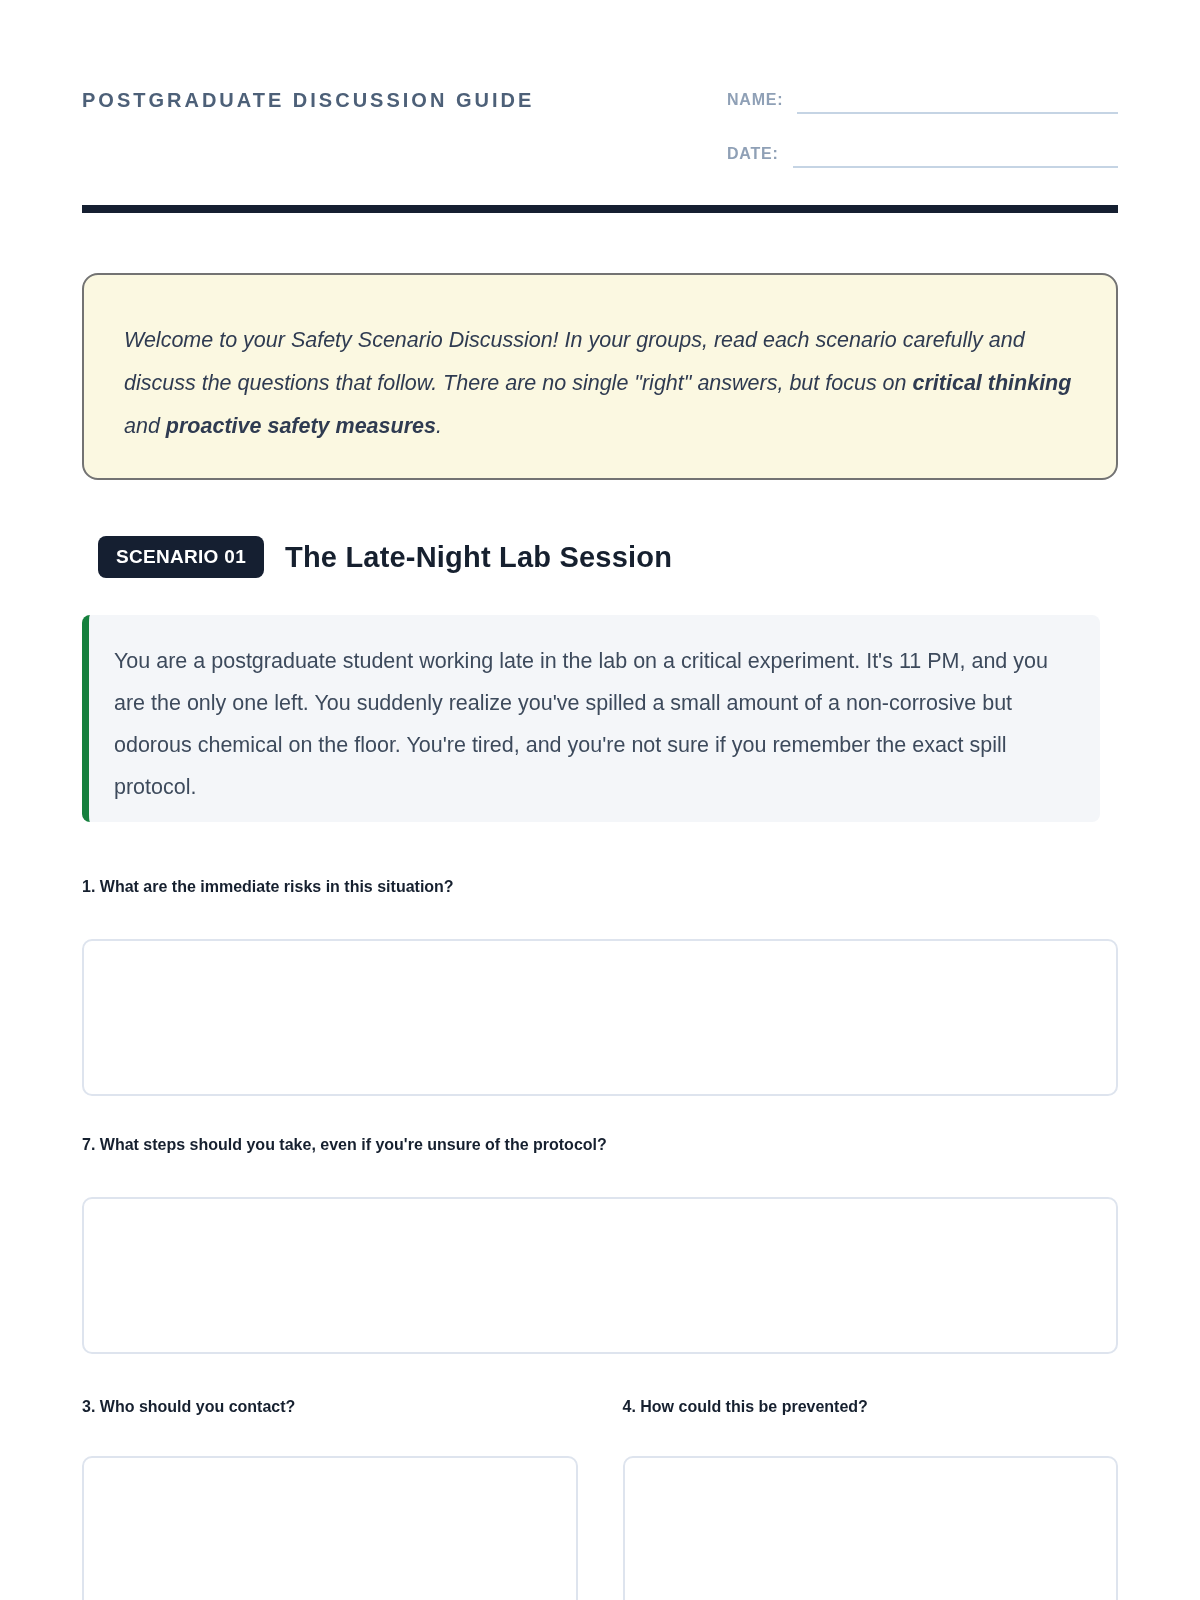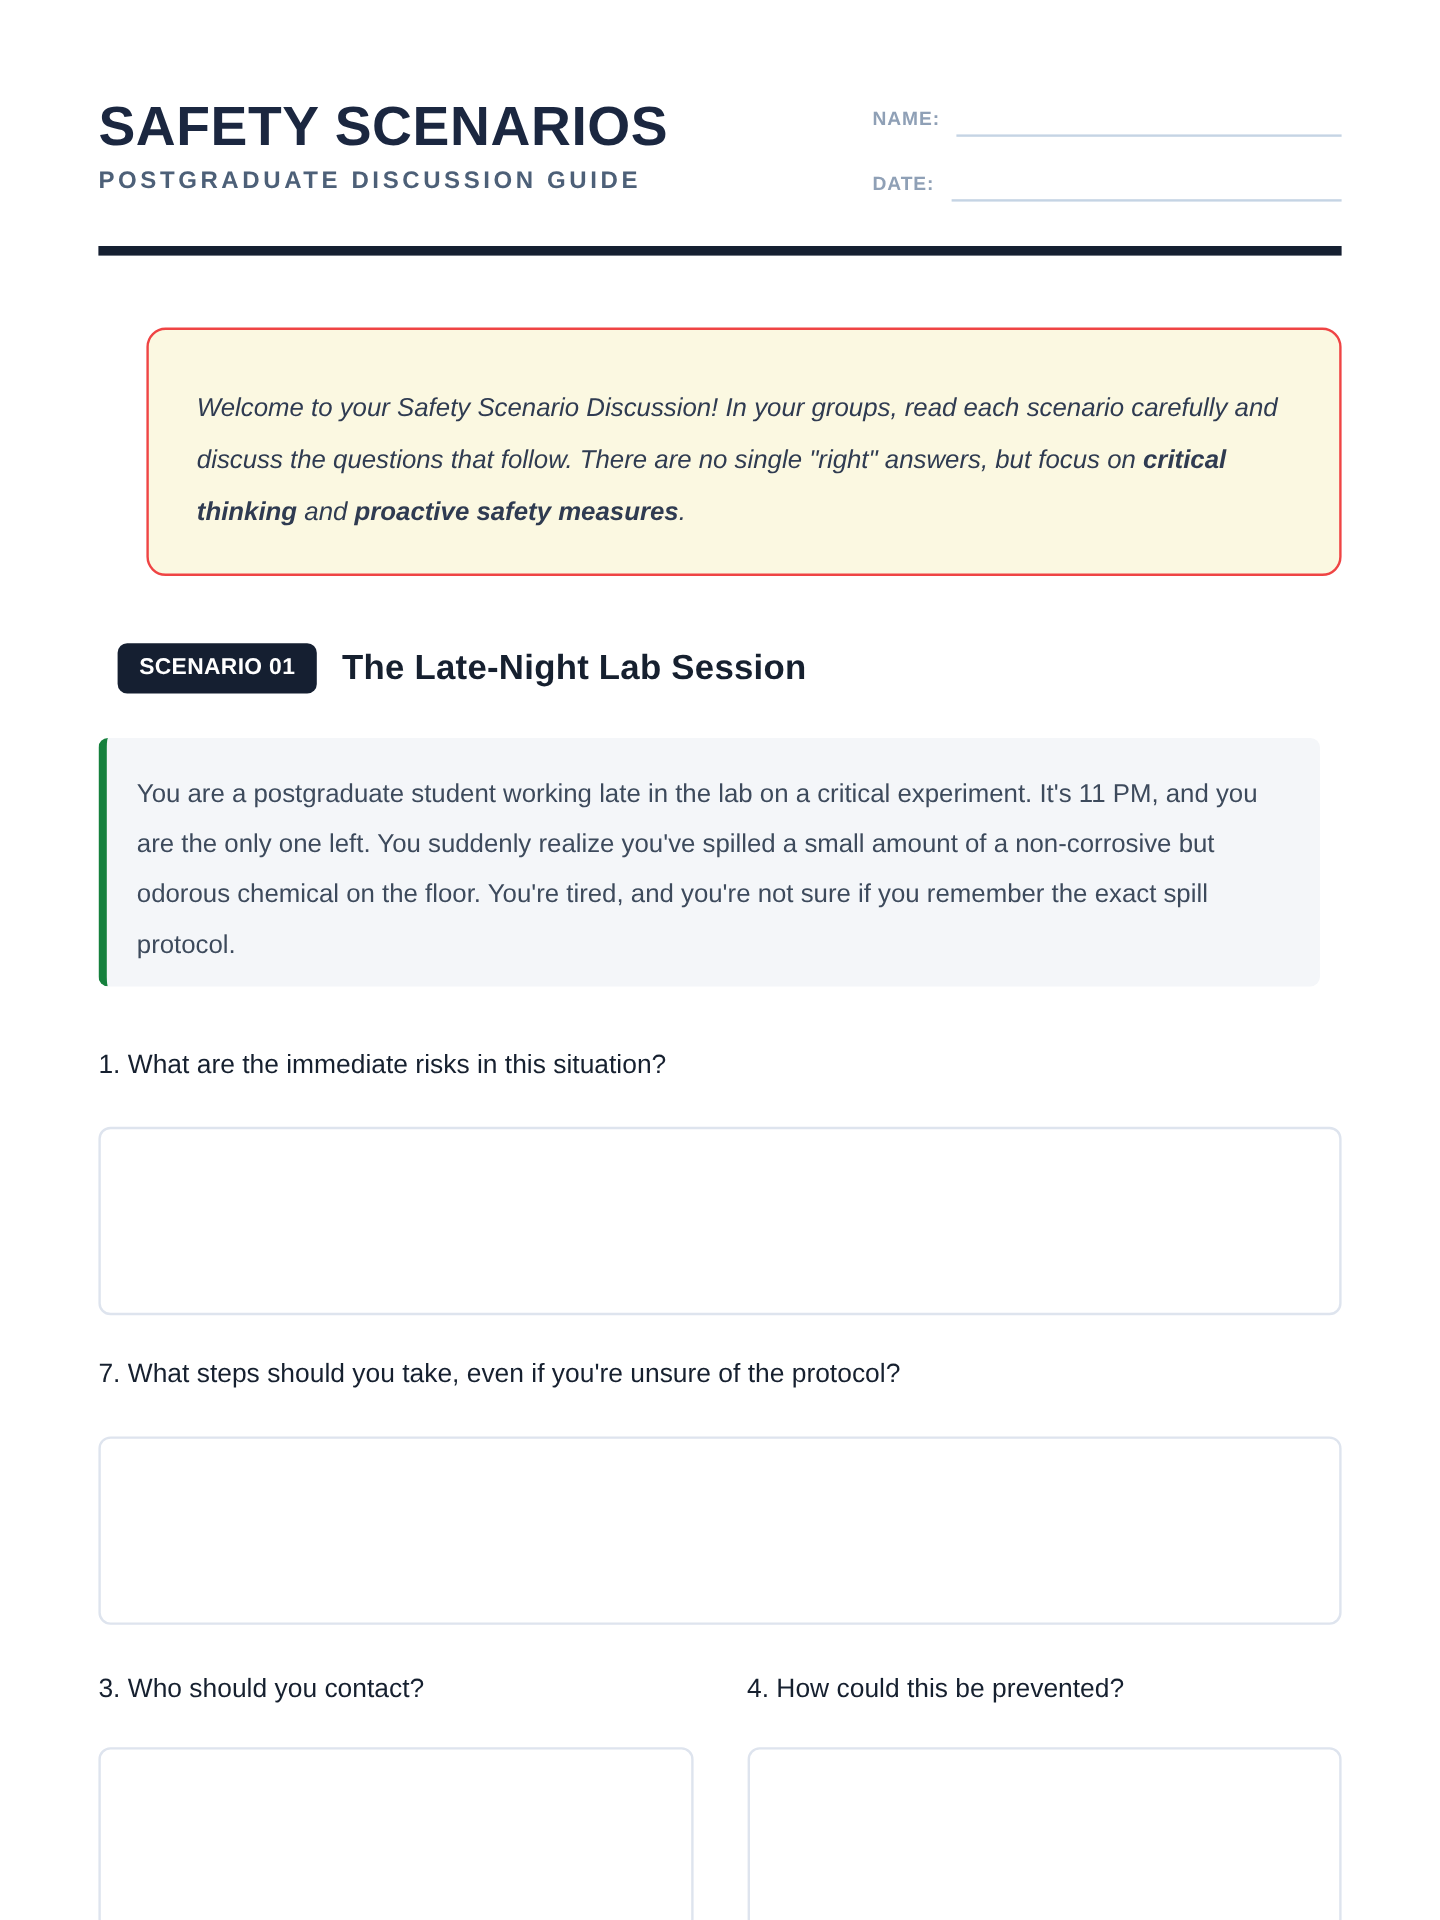--- a/index.html
+++ b/index.html
@@ -30,23 +30,22 @@
     font-size: 16px; font-weight: 700; letter-spacing: 0.8px;
     color: #8fa0b6; line-height: 18px; margin-right: 14px; white-space: nowrap;
   }
   .field-line { flex: 1; height: 28px; border-bottom: 2px solid #c5d4e4; }
 
   .divider { margin-top: 37px; height: 8px; background: #151f31; }
 
   
   .intro {
     margin-top: 60px; height: 207px;
-    background: #fbf8e1; border: 2px solid #ef4444; border-radius: 16px;
+    background: #fbf8e1; border: 2px solid #737373; border-radius: 16px;
     padding: 44px 40px 3px 40px;
-    margin-left: 40px;
   }
   .intro p {
     font-style: italic; font-size: 21.5px; line-height: 43px; color: #2f3b51;
   }
   .intro strong { font-weight: 700; }
 
   
   .scenario-header { margin-top: 56px; display: flex; align-items: center; padding-left: 16px; }
   .badge {
     background: #151f31; color: #ffffff; border-radius: 8px;
@@ -61,39 +60,38 @@
 
   
   .scenario-box {
     margin-top: 37px; margin-right: 18px; min-height: 205px;
     background: #f4f6f9; border-left: 7px solid #15803d; border-radius: 8px;
     padding: 25px 34px 14px 25px;
   }
   .scenario-box p { font-size: 21.5px; line-height: 42px; color: #3d4a5c; }
 
   
-  .q-label { font-size: 22px; font-weight: 400; color: #16202f; line-height: 26px; }
+  .q-label { font-size: 16px; font-weight: 700; color: #16202f; line-height: 26px; }
   .q1-label { margin-top: 52px; }
   .q2-label { margin-top: 36px; }
   .answer-box {
     margin-top: 39px; height: 157px; background: #ffffff;
     border: 2px solid #dee4ee; border-radius: 10px;
   }
   .two-col { margin-top: 40px; display: grid; grid-template-columns: 1fr 1fr; column-gap: 45px; }
   .two-col .answer-box { margin-top: 36px; height: 153px; }
 </style>
 </head>
 <body>
 
 <div class="page">
   <div class="content">
 
     <div class="header">
       <div>
-        <div class="title">SAFETY SCENARIOS</div>
         <div class="subtitle">POSTGRADUATE DISCUSSION GUIDE</div>
       </div>
       <div class="fields">
         <div class="field-row">
           <span class="field-label">NAME:</span>
           <span class="field-line"></span>
         </div>
         <div class="field-row">
           <span class="field-label">DATE:</span>
           <span class="field-line"></span>

